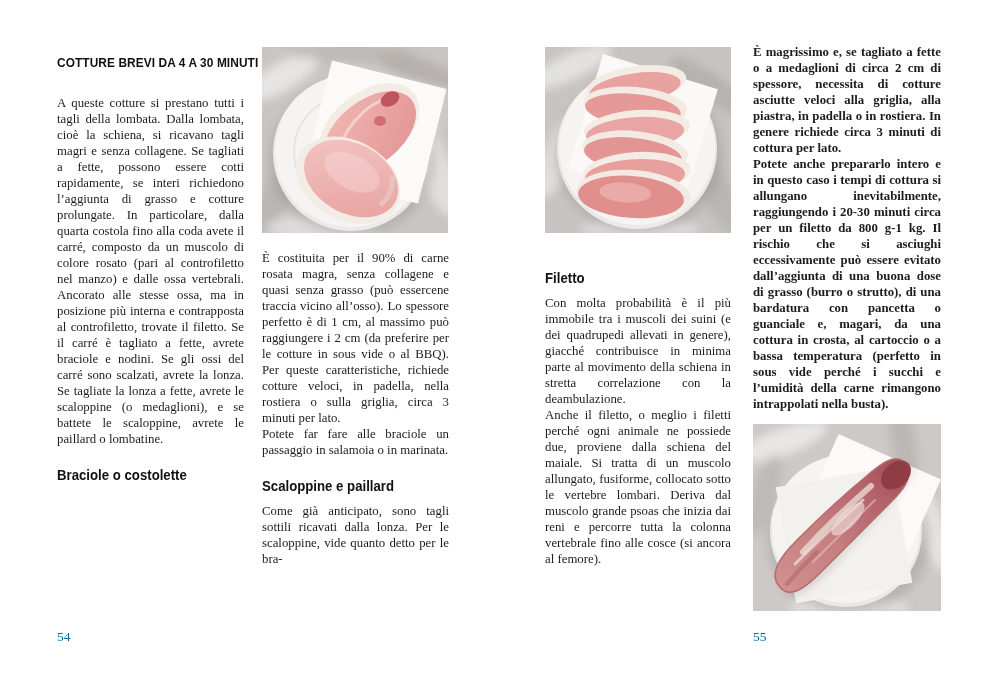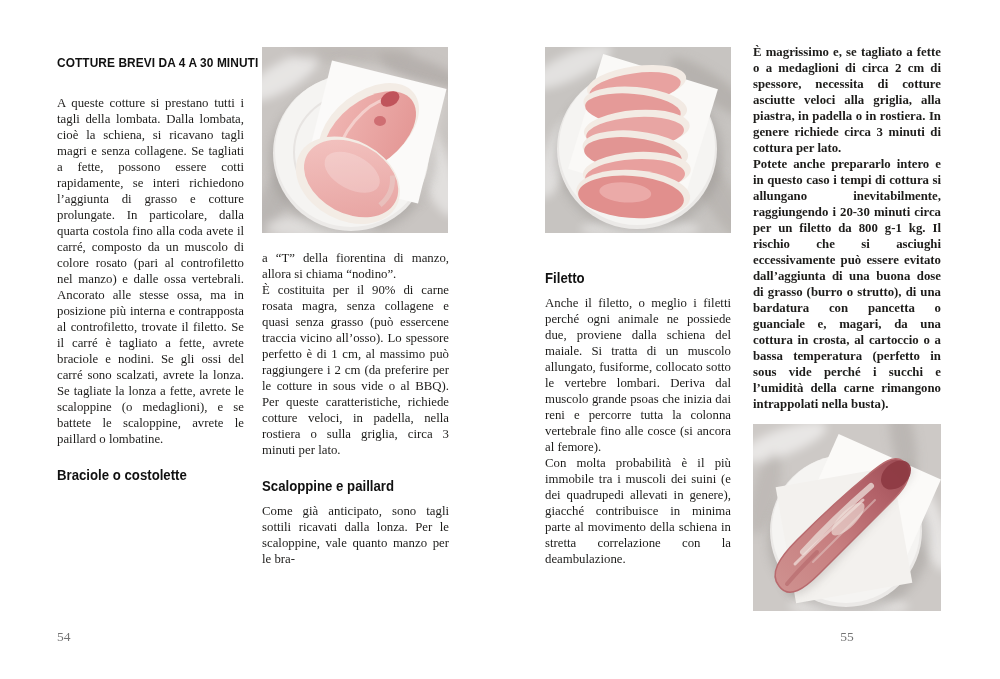--- a/index.html
+++ b/index.html
@@ -19,21 +19,21 @@
   .subheading{
     font-family:"Liberation Sans", sans-serif;font-weight:bold;
     font-size:15px;color:#111111;white-space:nowrap;
     display:inline-block;transform:scaleX(.88);transform-origin:0 50%;
   }
   .gap-title{height:24px;}
   .gap-before-sub{height:20px;}
   .gap-after-sub{height:8px;}
   .photo{position:absolute;display:block;margin:0;padding:0;line-height:0;}
   .photo svg{display:block;}
-  .pagenum{position:absolute;font-size:13.5px;color:#737373;}
+  .pagenum{position:absolute;font-size:13.5px;color:#0369a1;}
 </style>
 </head>
 <body>
 
 <div class="textcol" style="left:57px;top:55px;width:187px;">
   <h2 class="section-title" style="margin:0;">COTTURE BREVI DA 4 A 30 MINUTI</h2>
   <div class="gap-title"></div>
   <p>A queste cotture si prestano tutti i tagli della lombata. Dalla lombata, cioè la schiena, si ricavano tagli magri e senza collagene. Se tagliati a fette, possono essere cotti rapidamente, se interi richiedono l’aggiunta di grasso e cotture prolungate. In particolare, dalla quarta costola fino alla coda avete il carré, composto da un muscolo di colore rosato (pari al controfiletto nel manzo) e dalle ossa vertebrali. Ancorato alle stesse ossa, ma in posizione più interna e contrapposta al controfiletto, trovate il filetto. Se il carré è tagliato a fette, avrete braciole e nodini. Se gli ossi del carré sono scalzati, avrete la lonza. Se tagliate la lonza a fette, avrete le scaloppine (o medaglioni), e se battete le scaloppine, avrete le paillard o lombatine.</p>
   <div class="gap-before-sub"></div>
   <h3 class="subheading" style="margin:0;">Braciole o costolette</h3>
@@ -80,26 +80,26 @@
     <g transform="rotate(28 85 135)">
       <ellipse cx="85" cy="133" rx="55" ry="40" fill="#f3ece5"></ellipse>
       <ellipse cx="87" cy="130" rx="50" ry="35" fill="url(#meatB)"></ellipse>
       <ellipse cx="85" cy="124" rx="30" ry="17" fill="#ffffff" opacity=".22"></ellipse>
       <path d="M122 108 q10 15 3 32" stroke="#e8c9c5" stroke-width="5" fill="none" opacity=".7"></path>
     </g>
   </svg>
 </figure>
 
 <div class="textcol" style="left:262px;top:250px;width:187px;">
-  <p>a “T” della fiorentina di manzo, allora si chiama “nodino”.</p>
   <p>È costituita per il 90% di carne rosata magra, senza collagene e quasi senza grasso (può essercene traccia vicino all’osso). Lo spessore perfetto è di 1 cm, al massimo può raggiungere i 2 cm (da preferire per le cotture in sous vide o al BBQ). Per queste caratteristiche, richiede cotture veloci, in padella, nella rostiera o sulla griglia, circa 3 minuti per lato.</p>
+  <p>Potete far fare alle braciole un passaggio in salamoia o in marinata.</p>
   <div class="gap-before-sub"></div>
   <h3 class="subheading" style="margin:0;">Scaloppine e paillard</h3>
   <div class="gap-after-sub"></div>
-  <p>Come già anticipato, sono tagli sottili ricavati dalla lonza. Per le scaloppine, vale quanto manzo per le bra-</p>
+  <p>Come già anticipato, sono tagli sottili ricavati dalla lonza. Per le scaloppine, vide quanto detto per le bra-</p>
 </div>
 
 <div class="pagenum" style="left:57px;top:629px;">54</div>
 
 <figure class="photo" style="left:545px;top:47px;width:186px;height:186px;">
   <svg width="186" height="186" viewBox="0 0 186 186">
     <defs>
       <filter id="b2" x="-40%" y="-40%" width="180%" height="180%">
           <feGaussianBlur stdDeviation="5"></feGaussianBlur>
         </filter>
@@ -141,22 +141,22 @@
       <ellipse cx="86" cy="150" rx="53" ry="21" fill="#e18f8d"></ellipse>
       <ellipse cx="80" cy="146" rx="26" ry="10" fill="#f0b5b3" opacity=".7"></ellipse>
     </g>
   </svg>
 </figure>
 
 <div class="textcol" style="left:545px;top:250px;width:186px;">
   <div class="gap-before-sub"></div>
   <h3 class="subheading" style="margin:0;">Filetto</h3>
   <div class="gap-after-sub"></div>
+  <p>Con molta probabilità è il più immobile tra i muscoli dei suini (e dei quadrupedi allevati in genere), giacché contribuisce in minima parte al movimento della schiena in stretta correlazione con la deambulazione.</p>
   <p>Anche il filetto, o meglio i filetti perché ogni animale ne possiede due, proviene dalla schiena del maiale. Si tratta di un muscolo allungato, fusiforme, collocato sotto le vertebre lombari. Deriva dal muscolo grande psoas che inizia dai reni e percorre tutta la colonna vertebrale fino alle cosce (si ancora al femore).</p>
-  <p>Con molta probabilità è il più immobile tra i muscoli dei suini (e dei quadrupedi allevati in genere), giacché contribuisce in minima parte al movimento della schiena in stretta correlazione con la deambulazione.</p>
 </div>
 
 <div class="textcol" style="left:753px;top:44px;width:188px;font-weight:bold;">
   <p>È magrissimo e, se tagliato a fette o a medaglioni di circa 2 cm di spessore, necessita di cotture asciutte veloci alla griglia, alla piastra, in padella o in rostiera. In genere richiede circa 3 minuti di cottura per lato.</p>
   <p>Potete anche prepararlo intero e in questo caso i tempi di cottura si allungano inevitabilmente, raggiungendo i 20-30 minuti circa per un filetto da 800 g-1 kg. Il rischio che si asciughi eccessivamente può essere evitato dall’aggiunta di una buona dose di grasso (burro o strutto), di una bardatura con pancetta o guanciale e, magari, da una cottura in crosta, al cartoccio o a bassa temperatura (perfetto in sous vide perché i succhi e l’umidità della carne rimangono intrappolati nella busta).</p>
 </div>
 
 <figure class="photo" style="left:753px;top:424px;width:188px;height:187px;">
   <svg width="188" height="187" viewBox="0 0 188 187">
     <defs>
@@ -187,13 +187,13 @@
     <path d="M26 162 C 16 150, 26 134, 44 116 C 68 92, 94 68, 116 50 C 127 41, 141 29, 151 38 C 162 48, 153 63, 141 75 C 117 99, 90 126, 66 150 C 52 164, 36 176, 26 162 Z" fill="url(#tl)" stroke="#b86a6e" stroke-width="1.5"></path>
     <ellipse cx="143" cy="51" rx="17" ry="12" fill="#8e3b43" opacity=".95" transform="rotate(-42 143 51)"></ellipse>
     <path d="M50 128 C 70 106, 95 82, 118 62" stroke="#ead9d4" stroke-width="6" fill="none" opacity=".8" stroke-linecap="round"></path>
     <path d="M42 140 C 62 120, 88 96, 110 76" stroke="#f1e3de" stroke-width="3" fill="none" opacity=".7" stroke-linecap="round"></path>
     <path d="M60 138 C 80 118, 100 98, 122 76" stroke="#dfc3bf" stroke-width="2" fill="none" opacity=".6" stroke-linecap="round"></path>
     <ellipse cx="95" cy="95" rx="22" ry="8" fill="#eeded9" opacity=".65" transform="rotate(-45 95 95)"></ellipse>
     <path d="M34 160 C 44 148, 54 138, 64 128" stroke="#b05f63" stroke-width="4" fill="none" opacity=".5" stroke-linecap="round"></path>
   </svg>
 </figure>
 
-<div class="pagenum" style="left:753px;top:629px;width:188px;text-align:center;">55</div>
+<div class="pagenum" style="left:753px;top:629px;width:188px;text-align:left;">55</div>
 
 </body></html>

